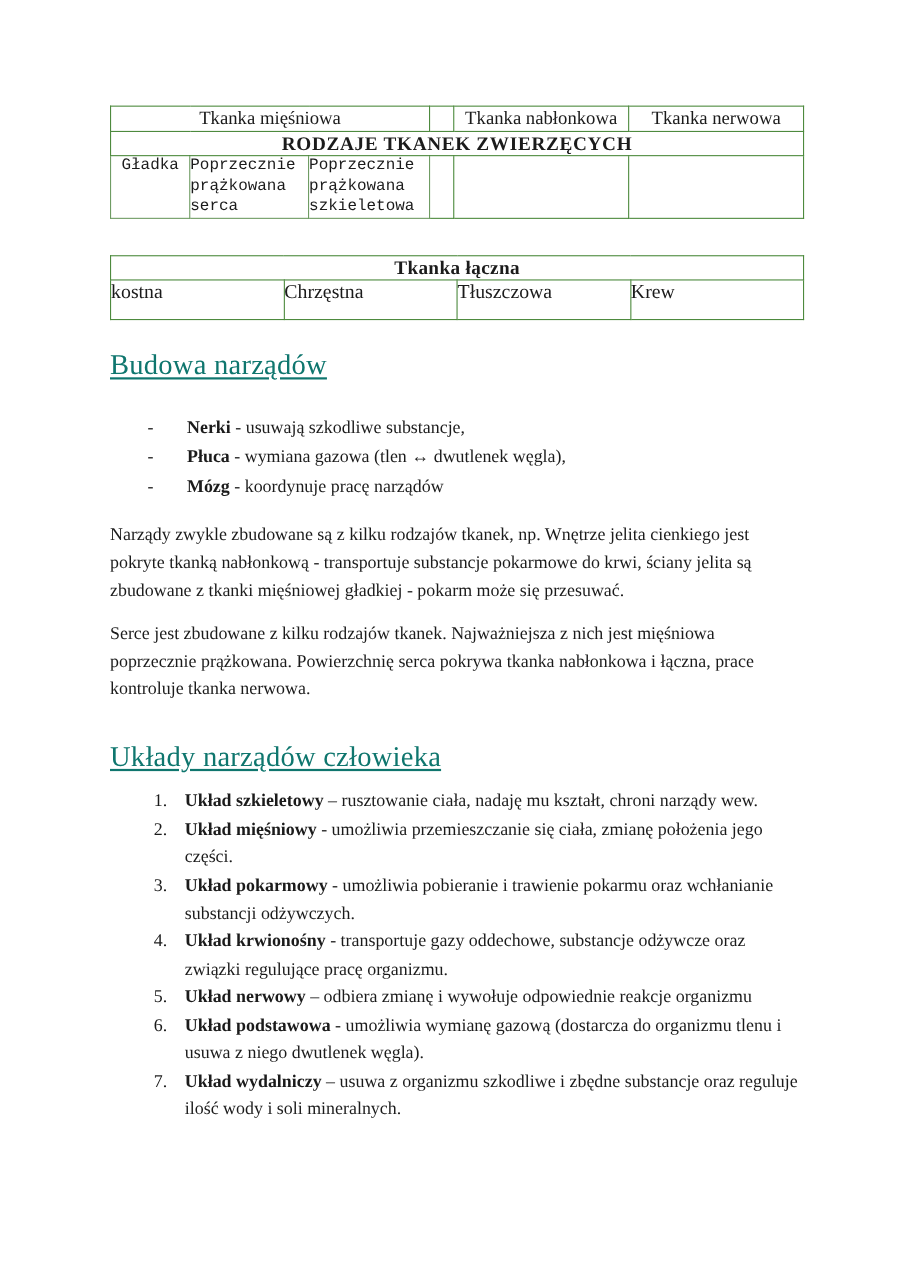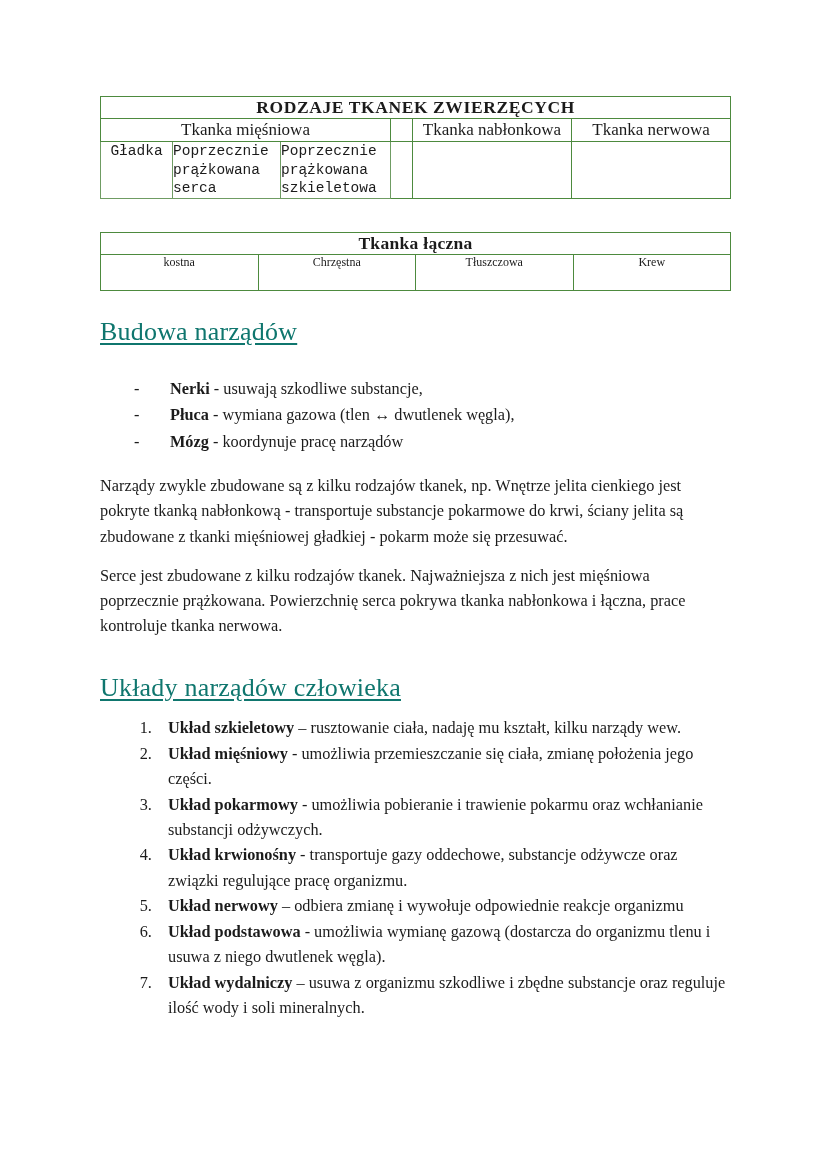--- a/index.html
+++ b/index.html
@@ -82,22 +82,21 @@
   .t-small.c {
     text-align: center;
   }
   .t-row-empty {
     height: 48px;
   }
   .t-row-empty2 {
     height: 36px;
   }
   .t-item {
-    font-size: 12px;
-    text-align: center;
+    font-size: 18px;
     padding: 8px 4px 22px 4px;
   }
 
   
   .gap-a { height: 33px; }
 
   
   h2.gh {
     font-family: "Liberation Serif", "DejaVu Serif", serif;
     font-weight: normal;
@@ -169,27 +168,27 @@
       <colgroup>
         <col style="width:72px">
         <col style="width:108px">
         <col style="width:110px">
         <col style="width:22px">
         <col style="width:159px">
         <col style="width:159px">
       </colgroup>
       <tbody>
         <tr>
-          <td colspan="6" class="t-title">RODZAJE TKANEK ZWIERZĘCYCH</td>
-        </tr>
-        <tr>
           <td colspan="3" class="t-sub">Tkanka mięśniowa</td>
           <td></td>
           <td class="t-sub">Tkanka nabłonkowa</td>
           <td class="t-sub">Tkanka nerwowa</td>
+        </tr>
+        <tr>
+          <td colspan="6" class="t-title">RODZAJE TKANEK ZWIERZĘCYCH</td>
         </tr>
         <tr class="t-row-empty">
           <td class="thin t-small c">Gładka</td>
           <td class="thin t-small">Poprzecznie prążkowana serca</td>
           <td class="thin t-small">Poprzecznie prążkowana szkieletowa</td>
           <td></td>
           <td></td>
           <td></td>
         </tr>
       </tbody>
@@ -249,21 +248,21 @@
     <div class="spacer-14"></div>
 
 
     <div class="spacer-20"></div>
 
     <h2 class="gh">Układy narządów człowieka</h2>
 
     <div class="spacer-12"></div>
 
     <ol class="numlist">
-      <li><span class="bold">Układ szkieletowy</span><span> – rusztowanie ciała, nadaję mu kształt, kilku narządy wew.</span></li>
+      <li><span class="bold">Układ szkieletowy</span><span> – rusztowanie ciała, nadaję mu kształt, chroni narządy wew.</span></li>
       <li><span class="bold">Układ mięśniowy</span><span> - umożliwia przemieszczanie się ciała, zmianę położenia jego części.</span></li>
       <li><span class="bold">Układ pokarmowy</span><span> - umożliwia pobieranie i trawienie pokarmu oraz wchłanianie substancji odżywczych.</span></li>
       <li><span class="bold">Układ krwionośny</span><span> - transportuje gazy oddechowe, substancje odżywcze oraz związki regulujące pracę organizmu.</span></li>
       <li><span class="bold">Układ nerwowy</span><span> – odbiera zmianę i wywołuje odpowiednie reakcje organizmu</span></li>
       <li><span class="bold">Układ podstawowa</span><span> - umożliwia wymianę gazową (dostarcza do organizmu tlenu i usuwa z niego dwutlenek węgla).</span></li>
       <li><span class="bold">Układ wydalniczy</span><span> – usuwa z organizmu szkodliwe i zbędne substancje oraz reguluje ilość wody i soli mineralnych.</span></li>
     </ol>
 
   </div>
 </div>

